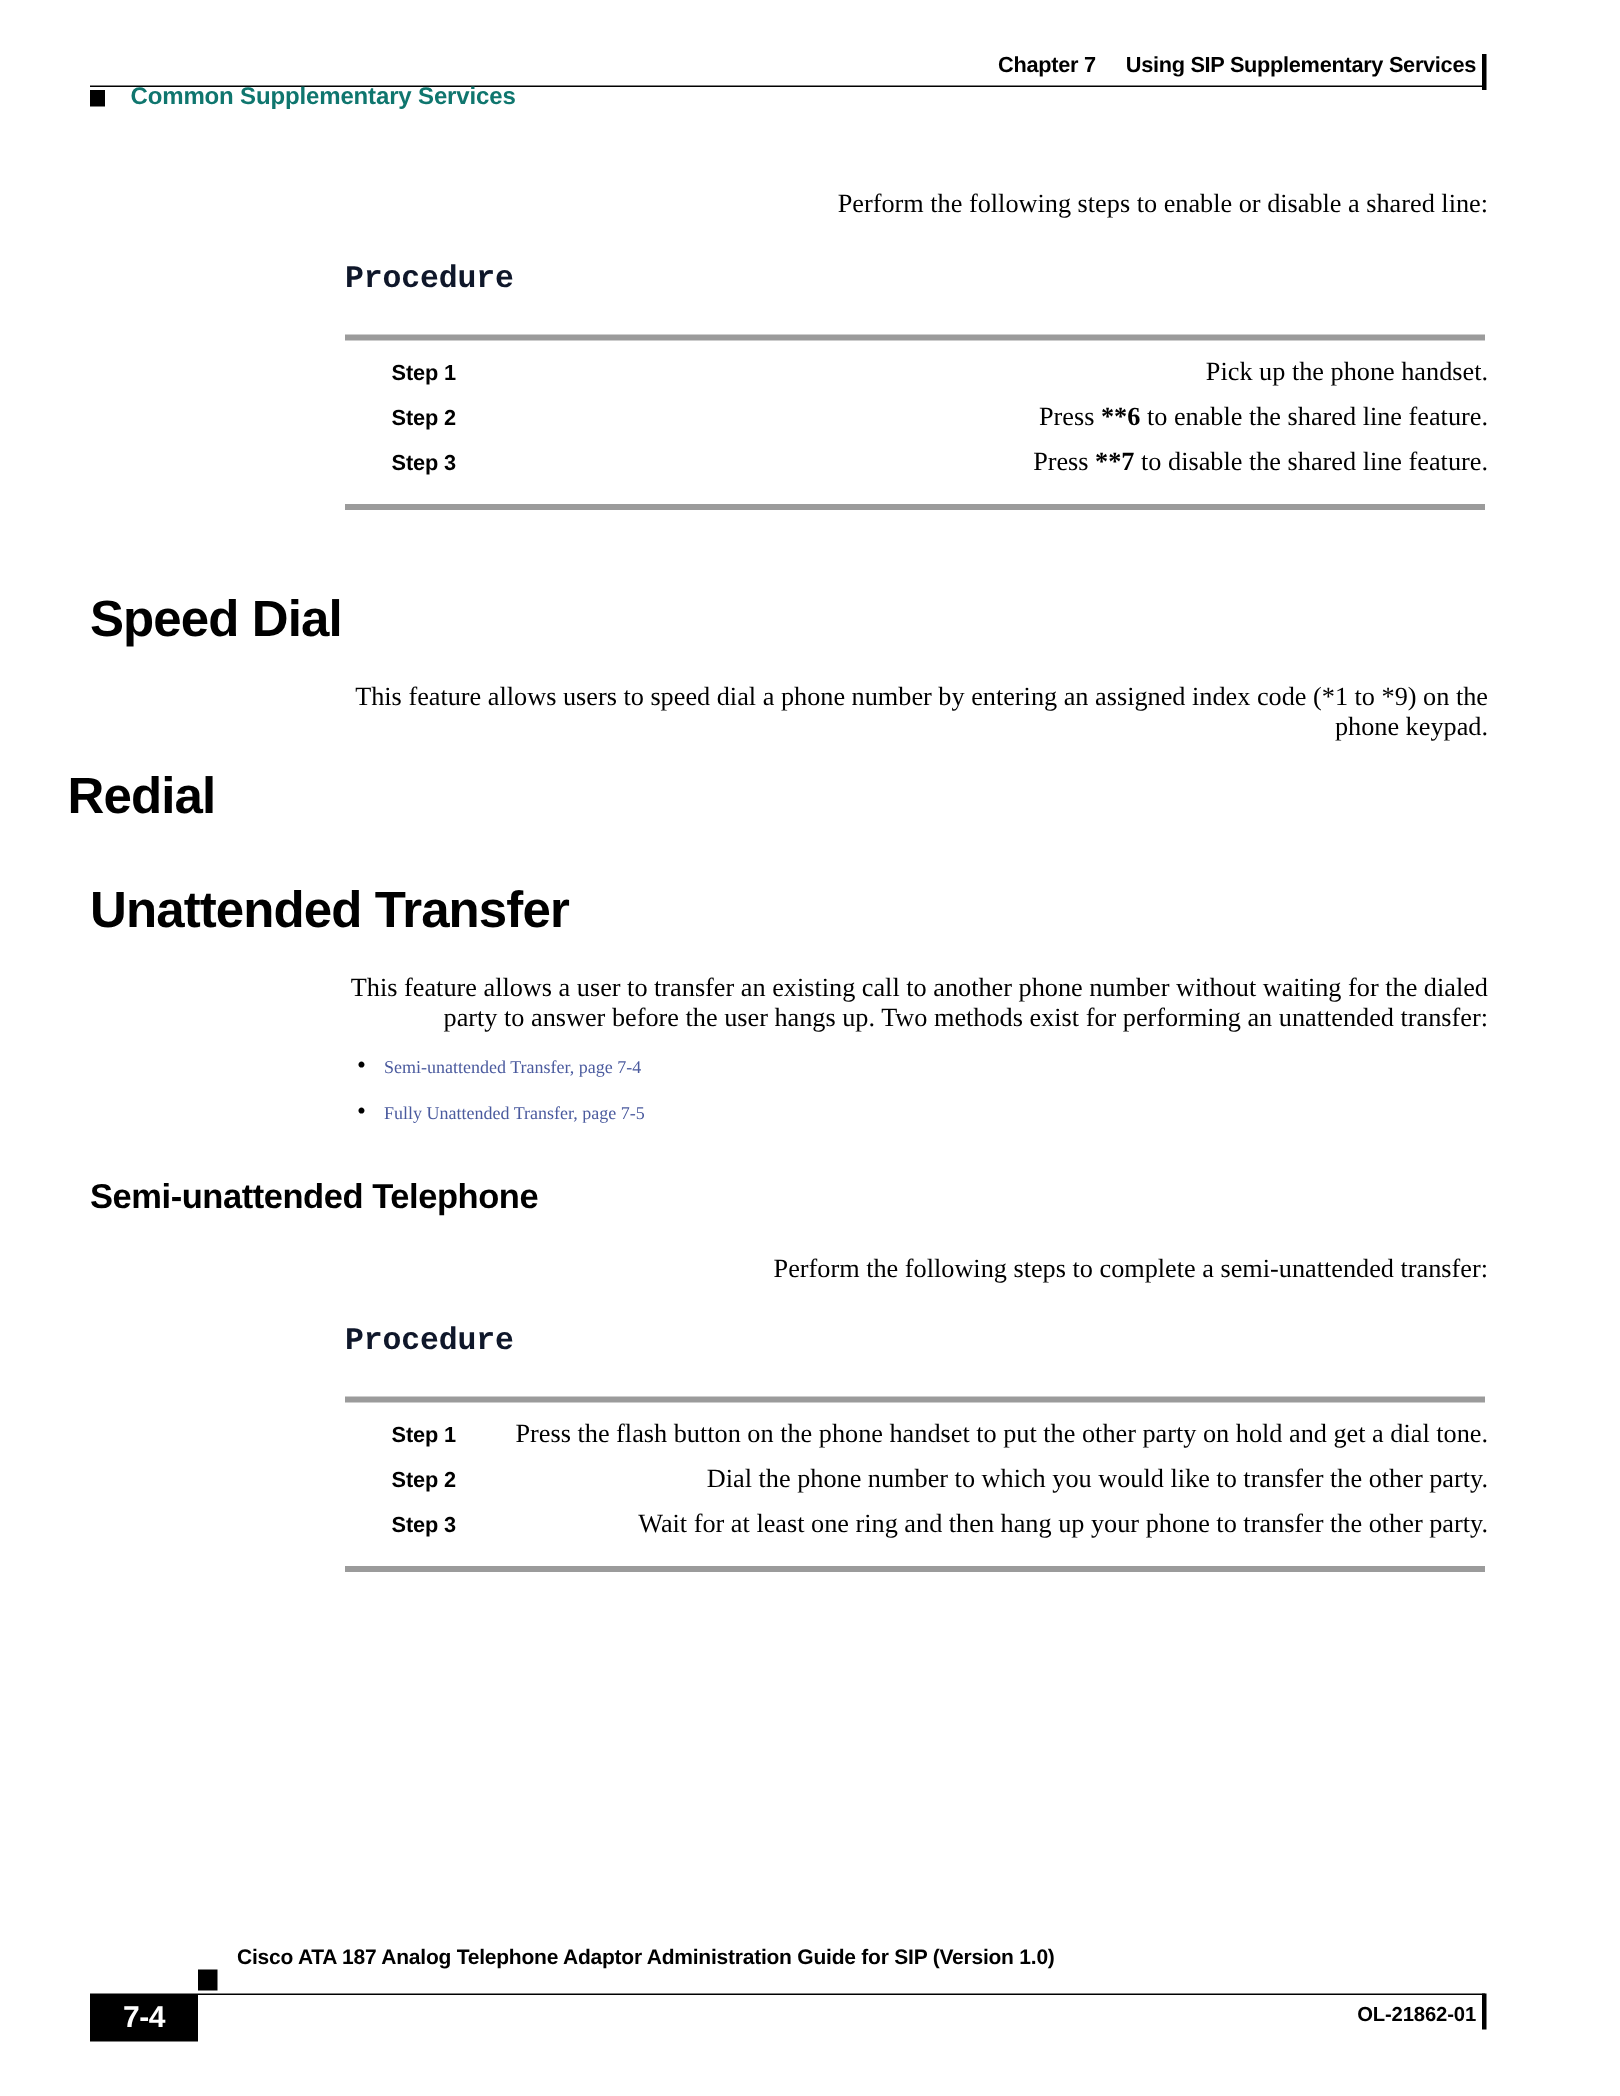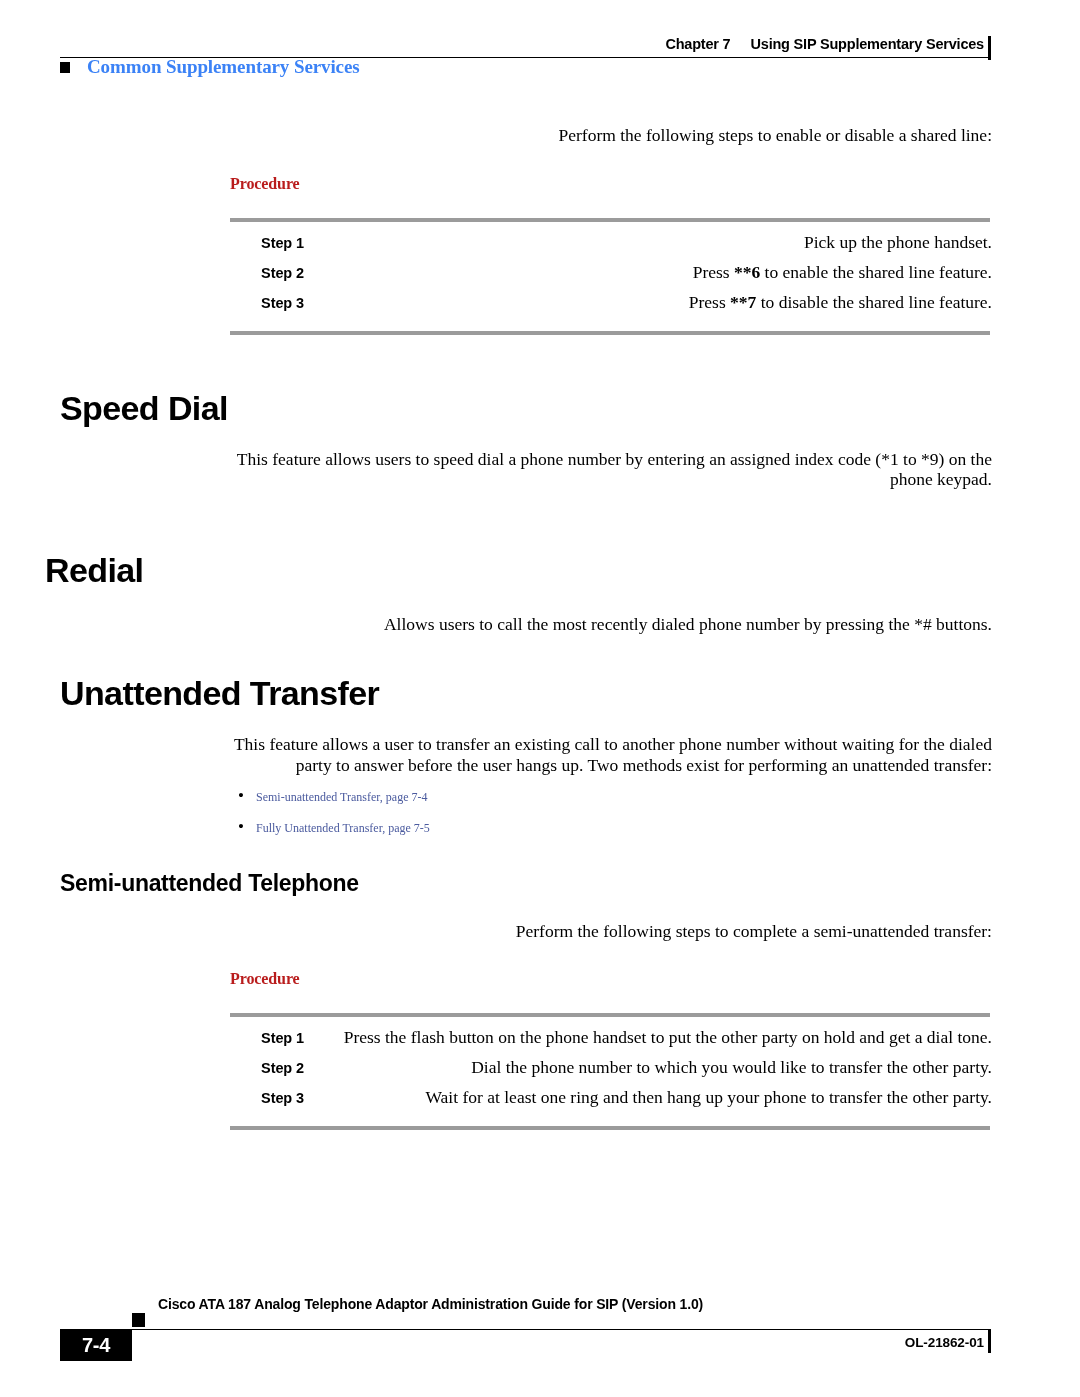--- a/index.html
+++ b/index.html
@@ -67,25 +67,25 @@
   }
   .hdr-square {
     display: inline-block;
     width: 10px;
     height: 11px;
     background: #000000;
     margin-right: 17px;
     flex: 0 0 auto;
   }
   .header-left-label {
-    font-family: Liberation Serif, serif;
-    font-weight: bold;
-    font-size: 19px;
+    font-family: Liberation Sans, sans-serif;
+    font-weight: bold;
+    font-size: 16px;
     letter-spacing: -0.1px;
-    color: #3b82f6;
+    color: #0f766e;
   }
 
   
   .content {
     position: absolute;
     left: 0;
     top: 125px;
     width: 1080px;
   }
 
@@ -117,25 +117,25 @@
   .para {
     font-family: "Liberation Serif", "DejaVu Serif", serif;
     font-size: 17.5px;
     line-height: 20.5px;
     color: #000000;
     margin: 0;
     text-align: right;
   }
 
   .proc-label {
-    font-family: Liberation Serif, serif;
-    font-weight: bold;
-    font-size: 16px;
+    font-family: Liberation Mono, monospace;
+    font-weight: bold;
+    font-size: 21px;
     letter-spacing: -0.1px;
-    color: #b91c1c;
+    color: #0f172a;
     margin: 0;
   }
 
   .rule {
     width: 760px;
     height: 4px;
     background: #9b9b9b;
     margin: 0;
   }
 
@@ -302,24 +302,21 @@
         </div>
       </div>
       <div class="rule" style="margin-top:19px;"></div>
     </div>
 
     <h1 class="h1" style="margin-top:56px;">Speed Dial</h1>
     <div class="body-block" style="margin-top:24px;">
       <p class="para">This feature allows users to speed dial a phone number by entering an assigned index code (*1 to *9) on the phone keypad.</p>
     </div>
 
-    <h1 class="h1" style="margin-top:63px;padding-left:45px;">Redial</h1>
-    <div class="body-block" style="margin-top:27px;">
-      <p class="para">Allows users to call the most recently dialed phone number by pressing the *# buttons.</p>
-    </div>
+    <h1 class="h1" style="margin-top:19px;padding-left:45px;">Redial</h1>
 
     <h1 class="h1" style="margin-top:42px;">Unattended Transfer</h1>
     <div class="body-block" style="margin-top:24px;">
       <p class="para">This feature allows a user to transfer an existing call to another phone number without waiting for the dialed party to answer before the user hangs up. Two methods exist for performing an unattended transfer:</p>
       <ul class="bullets" style="margin-top:6px;">
         <li class="bullet-item">
           <span class="bullet-dot">•</span>
           <a class="xref">Semi-unattended Transfer, page 7-4</a>
         </li>
         <li class="bullet-item">

